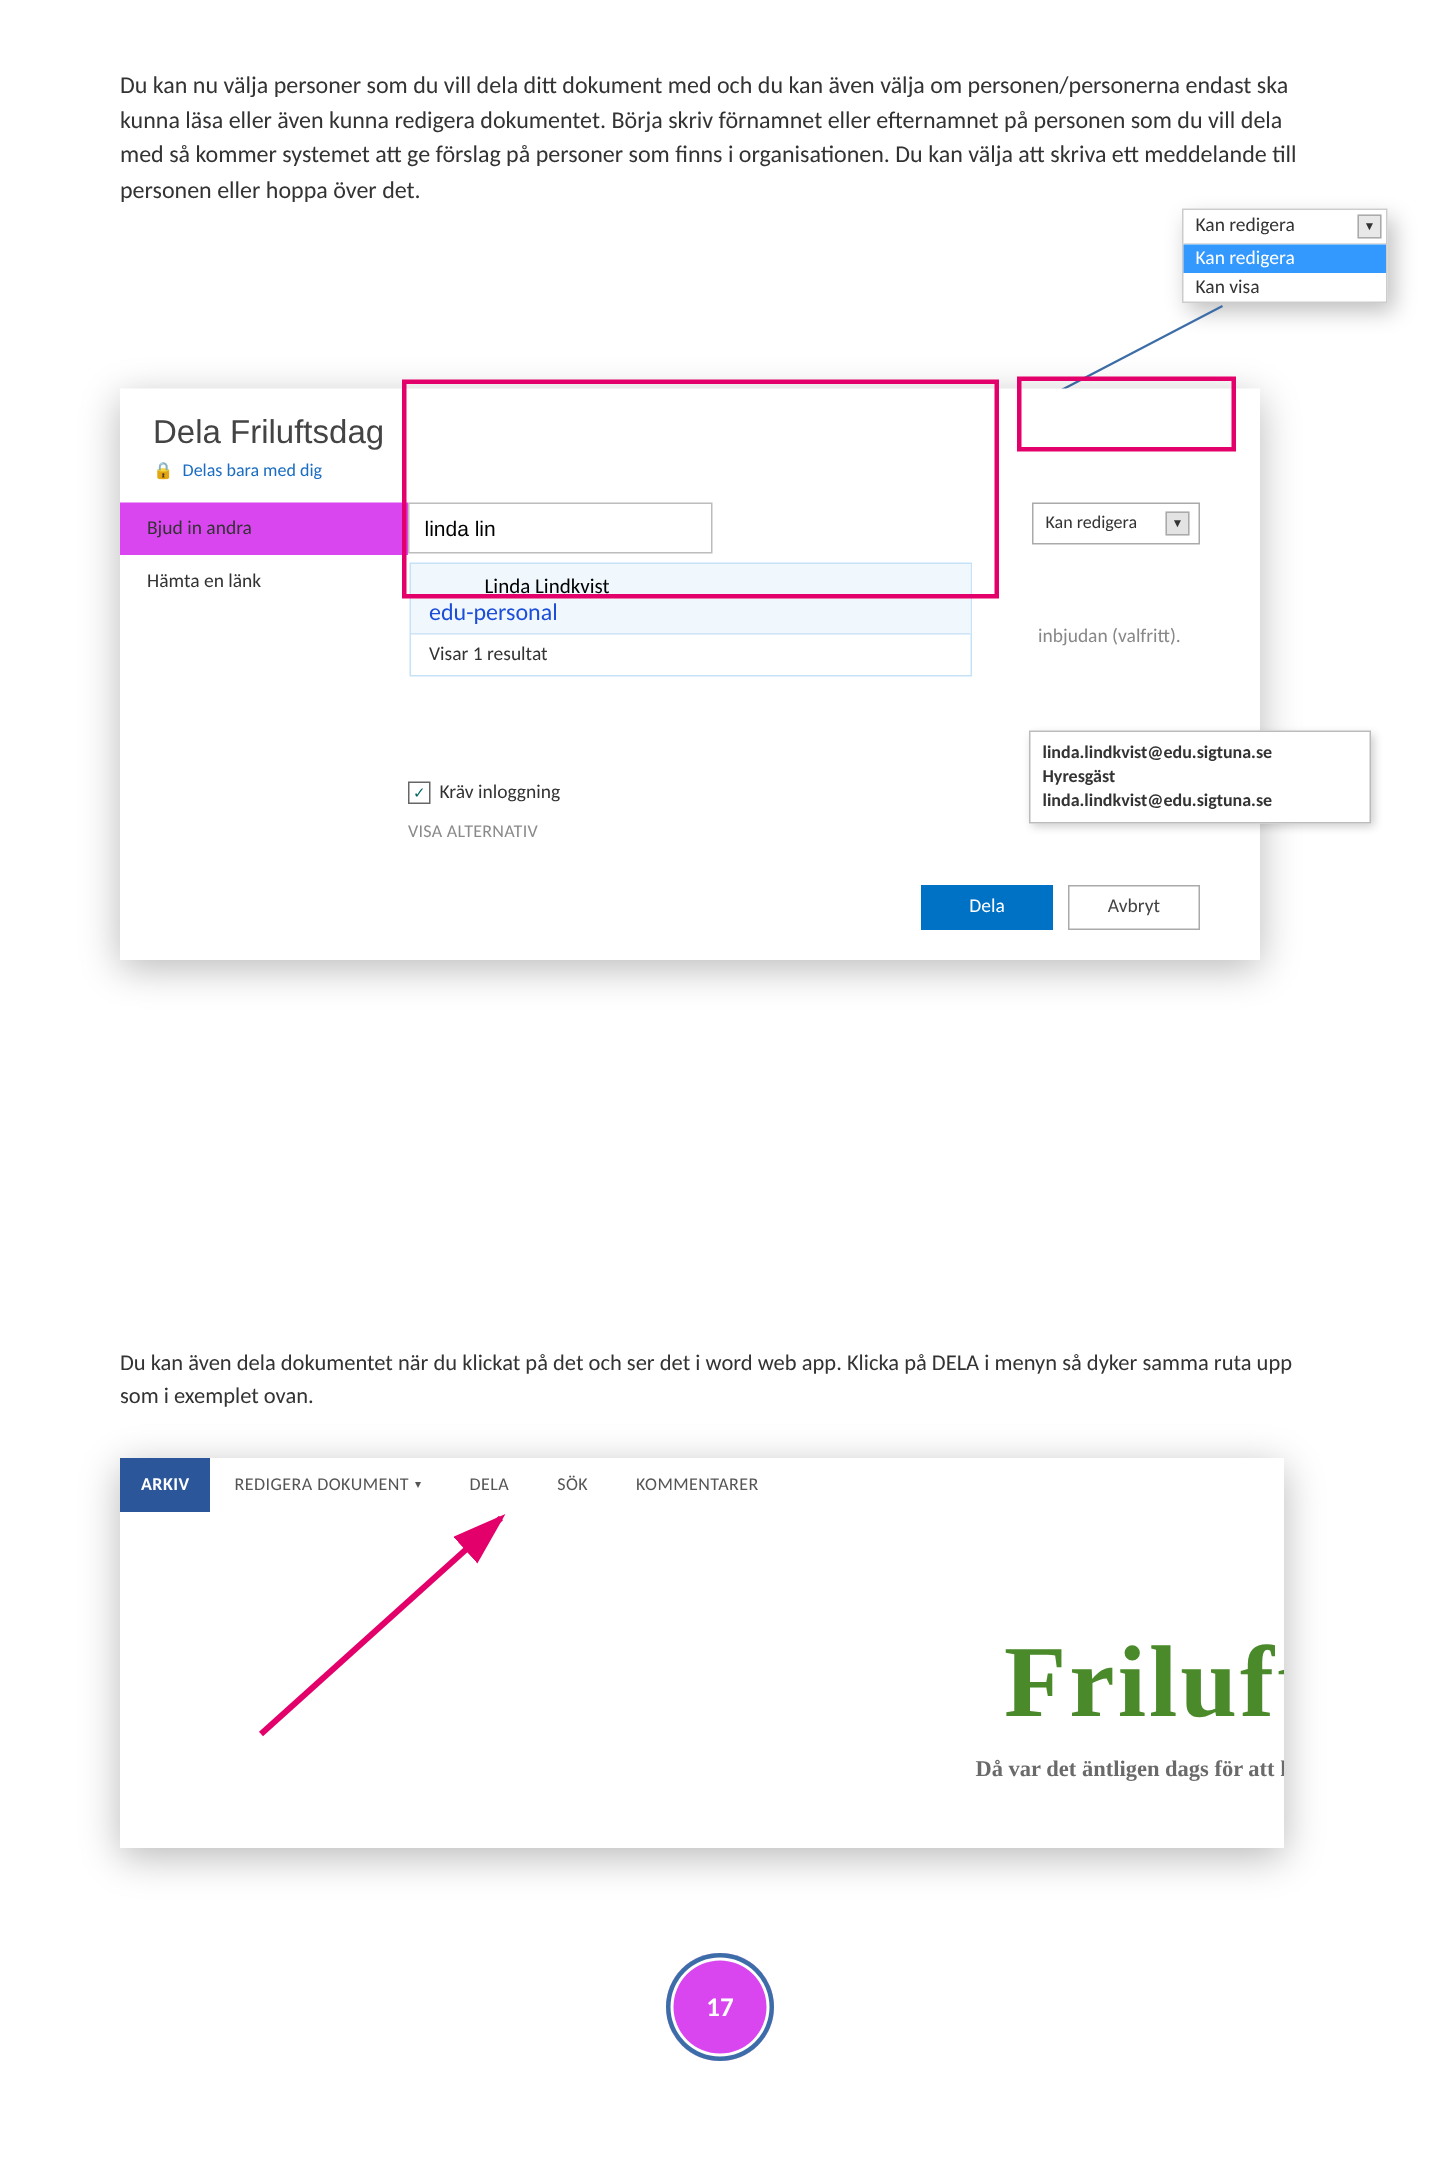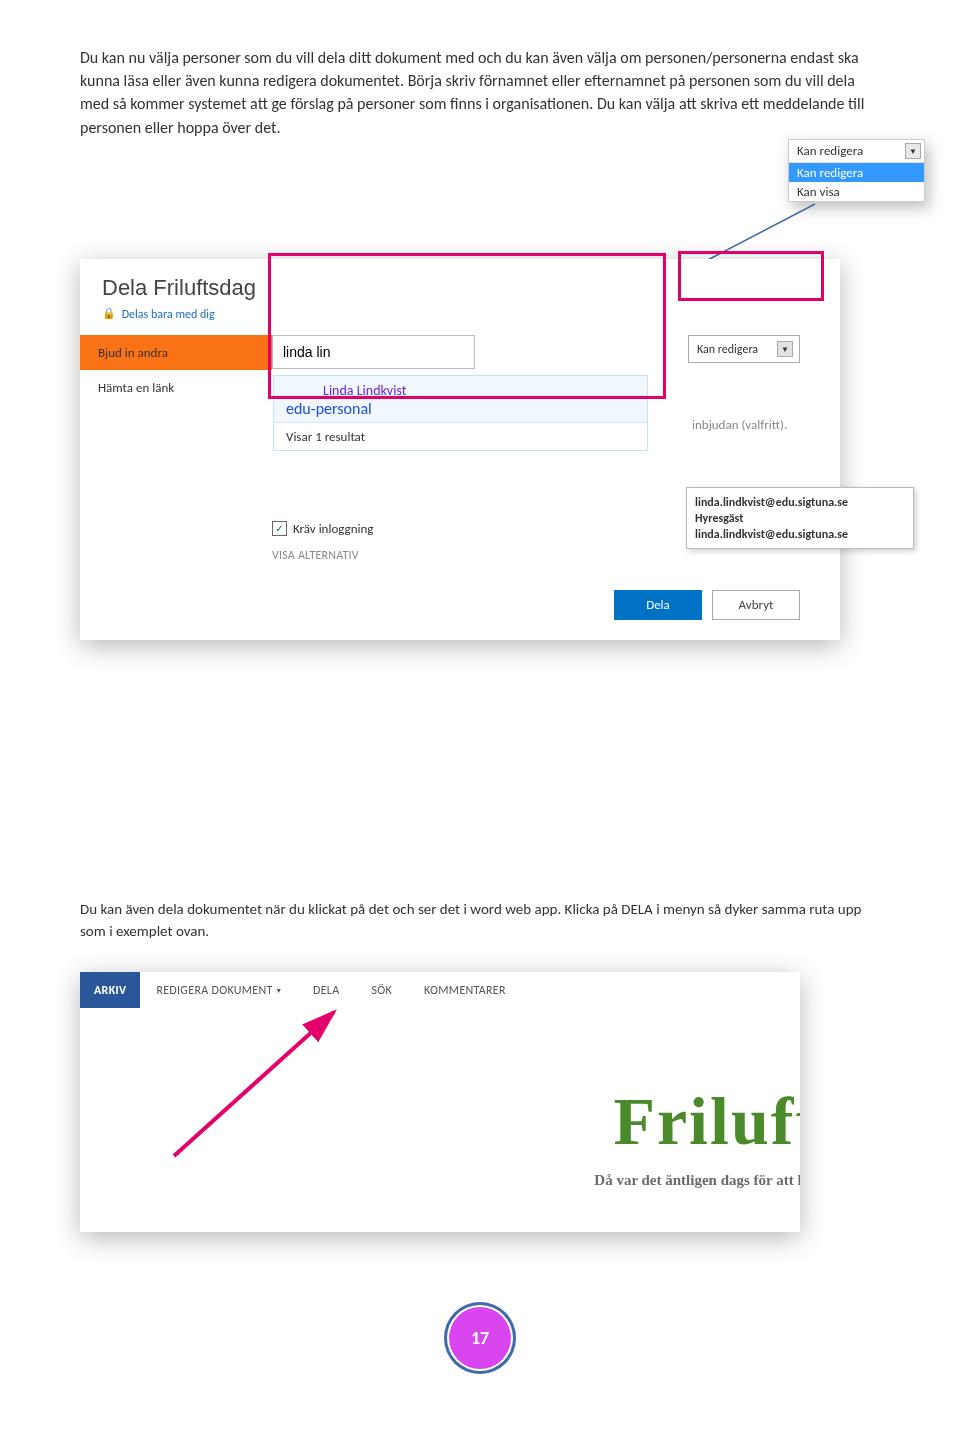--- a/index.html
+++ b/index.html
@@ -58,21 +58,21 @@
   .left-col {
     width: 192px;
     font-size: 13px;
   }
   .left-item {
     padding: 10px 18px;
     color: #333;
     cursor: pointer;
   }
   .left-item.active {
-    background: #f97316;
+    background: #d946ef;
   }
   .right-col {
     flex: 1;
     position: relative;
     padding-right: 40px;
   }
   .invite-row {
     display: flex;
     gap: 12px;
     position: relative;
@@ -136,21 +136,21 @@
   }
   .suggest-item {
     padding: 6px 12px 4px 12px;
     border-bottom: 1px solid #cfe4f5;
   }
   .suggest-item.selected {
     background: #f0f7fd;
   }
   .suggest-name {
     font-size: 14px;
-    color: #6d28d9;
+    color: #000000;
     padding-left: 37px;
   }
   .suggest-sub {
     font-size: 16px;
     color: #1d4ed8;
   }
   .suggest-footer {
     padding: 6px 12px;
     font-size: 13px;
     color: #333;
@@ -267,21 +267,21 @@
     pointer-events: none;
   }
   .midtext {
     font-size: 15px;
     line-height: 1.45;
     margin-top: 100px;
     color: #333;
   }
   .second-shot {
     margin-top: 30px;
-    width: 720px;
+    width: 776px;
     background: #fff;
     box-shadow: 0 6px 25px rgba(0,0,0,0.28);
     position: relative;
     height: 260px;
     overflow: hidden;
   }
   .ribbon {
     display: flex;
     align-items: center;
     gap: 0;

